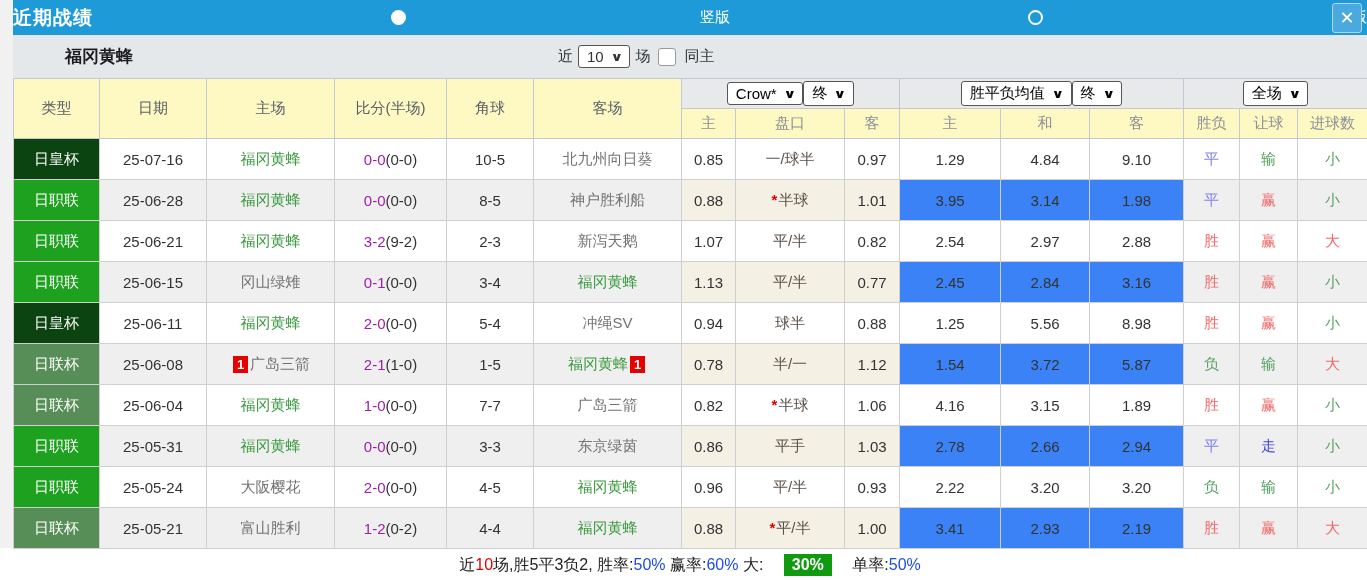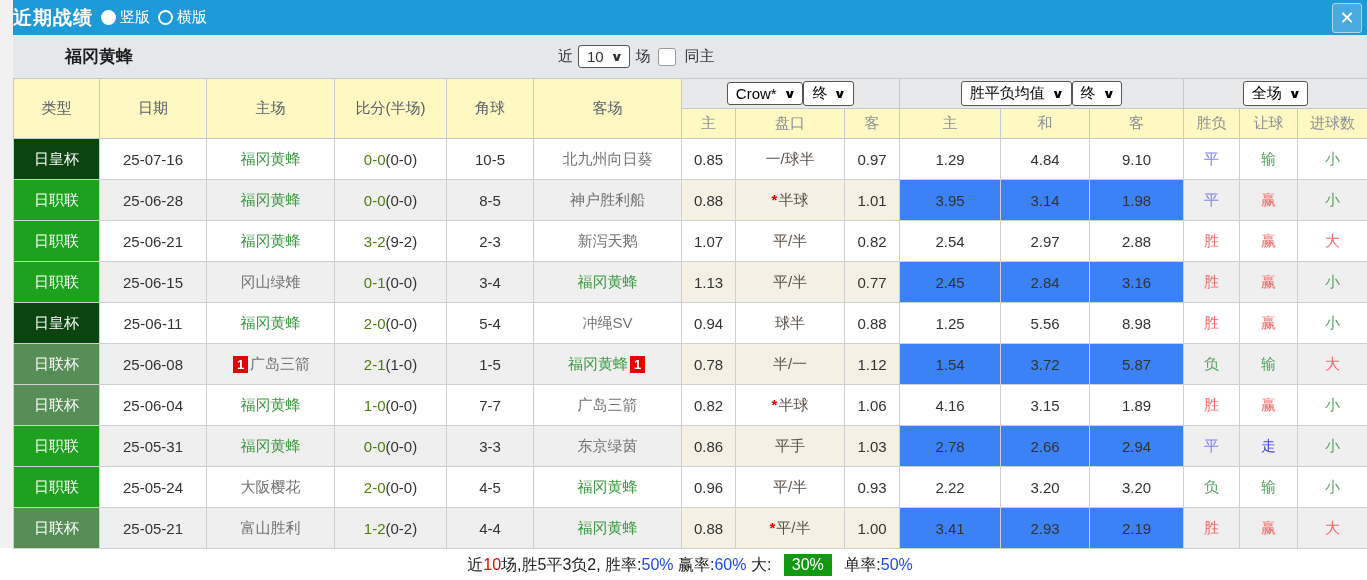--- a/index.html
+++ b/index.html
@@ -4,21 +4,21 @@
 <style>
   html,body{margin:0;padding:0}
   body{
     width:1367px;height:580px;overflow:hidden;position:relative;
     background:#fff;font-family:"Liberation Sans","DejaVu Sans",sans-serif;
   }
   .left-strip{position:absolute;left:0;top:0;width:13px;height:548px;background:#f1f1f1;border-right:1px solid #d9d9d9}
   .dialog{position:absolute;left:13px;top:0;width:1354px}
 
   
-  .titlebar{height:35px;background:#1e9ad9;display:flex;align-items:center;justify-content:flex-start;position:relative;color:#fff}
+  .titlebar{height:35px;background:#1e9ad9;display:flex;align-items:center;justify-content:space-between;position:relative;color:#fff}
   .title{font-weight:bold;font-size:19px;letter-spacing:1px}
   .radio{display:inline-block;box-sizing:border-box;border-radius:50%;margin-left:8px;vertical-align:middle;cursor:pointer}
   .radio.filled{width:15px;height:15px;background:#fff}
   .radio.ring{width:15px;height:15px;border:2.5px solid #fff;background:transparent}
   .radio-label{font-size:15px;margin-left:4px}
   .close-btn{position:absolute;right:5px;top:3px;width:28px;height:28px;background:#4aa9de;border:1px solid #aed7ef;border-radius:3px;color:#fff;font-size:18px;font-weight:bold;display:flex;align-items:center;justify-content:center;cursor:pointer}
 
   
   .toolbar{height:43px;background:#e5e8ea;display:flex;align-items:center;position:relative;font-size:15px;color:#333}
   .team-title{font-weight:bold;font-size:17px;color:#1d1d1d;margin-left:52px}
@@ -41,40 +41,40 @@
 
   td{height:40px;border:1px solid #cfcfcf;font-size:15px;color:#333}
   tr.even td{background:#efefef}
   tr.odd td{background:#fff}
   td.type{color:#fff;font-size:15px}
   td.type.dark{background:#0b4410}
   td.type.bright{background:#1ea11e}
   td.type.light{background:#578e57}
   .self{color:#3c9a40}
   .opp{color:#737373}
-  .score-main{color:#4d7c0f}
+  .score-main{color:#a21caf}
   .score-half{color:#333}
   td.ah{background:#fdfbf2;color:#5a5048}
   tr.even td.ah{background:#f4f0e4}
   td.ah.num{color:#333}
   td.avg{background:#e9f3f9}
   tr.even td.avg{background:#3b82f6}
   .star{color:#e00000;font-weight:bold;margin-right:1px}
   td.res.red{color:#ef6a6a}
   td.res.green{color:#55a05f}
   td.res.blue{color:#8080f0}
   td.res.purple{color:#4444dd}
   .badge1{display:inline-block;background:#e60000;color:#fff;font-weight:bold;font-size:13px;line-height:17px;padding:0 4px;margin:0 2px;vertical-align:middle}
 
   
   .footer{height:32px;display:flex;align-items:center;justify-content:center;font-size:16px;background:#fff;color:#222}
   .footer span{white-space:pre}
   .f-blue{color:#1d4ed8}
   .f-red{color:#e00000}
-  .f-badge{background:#0f9a0f;color:#fff;padding:2px 8px;margin:0 8px;font-weight:normal}
+  .f-badge{background:#0f9a0f;color:#fff;padding:2px 8px;margin:0 16px;font-weight:bold}
 </style>
 </head>
 <body>
 
 <div class="left-strip"></div>
 
 <div class="dialog">
 
   <div class="titlebar">
     <span class="title">近期战绩</span>

